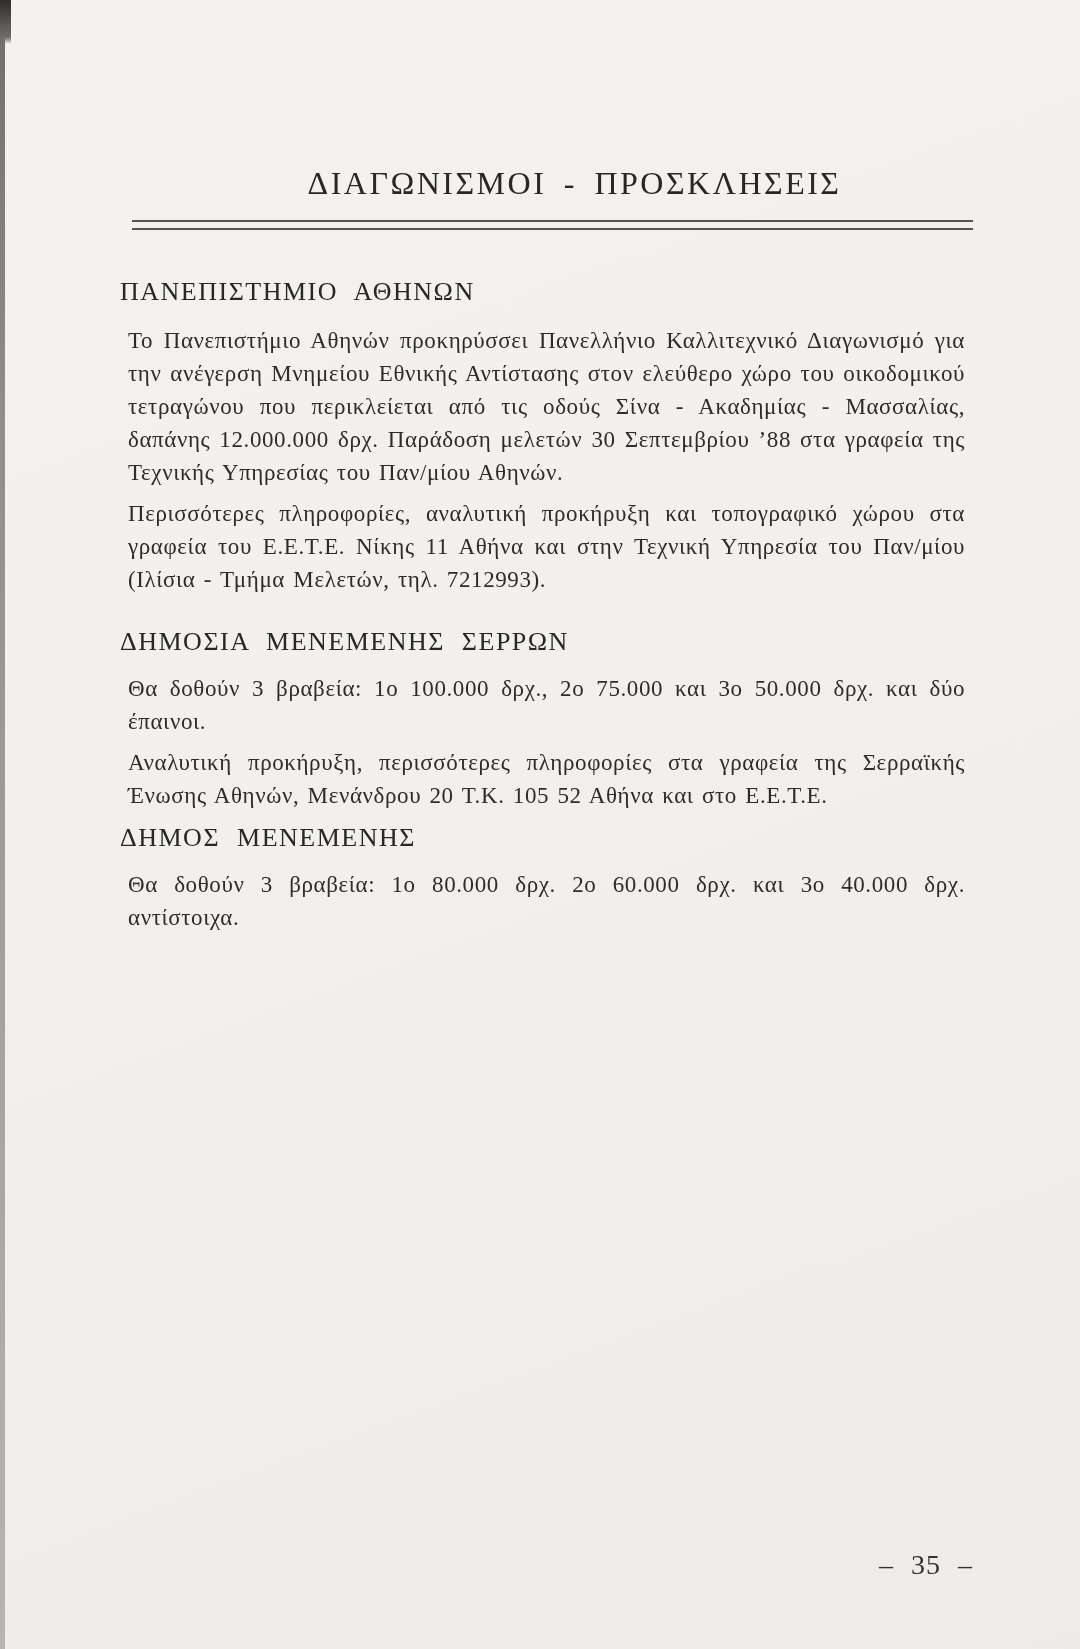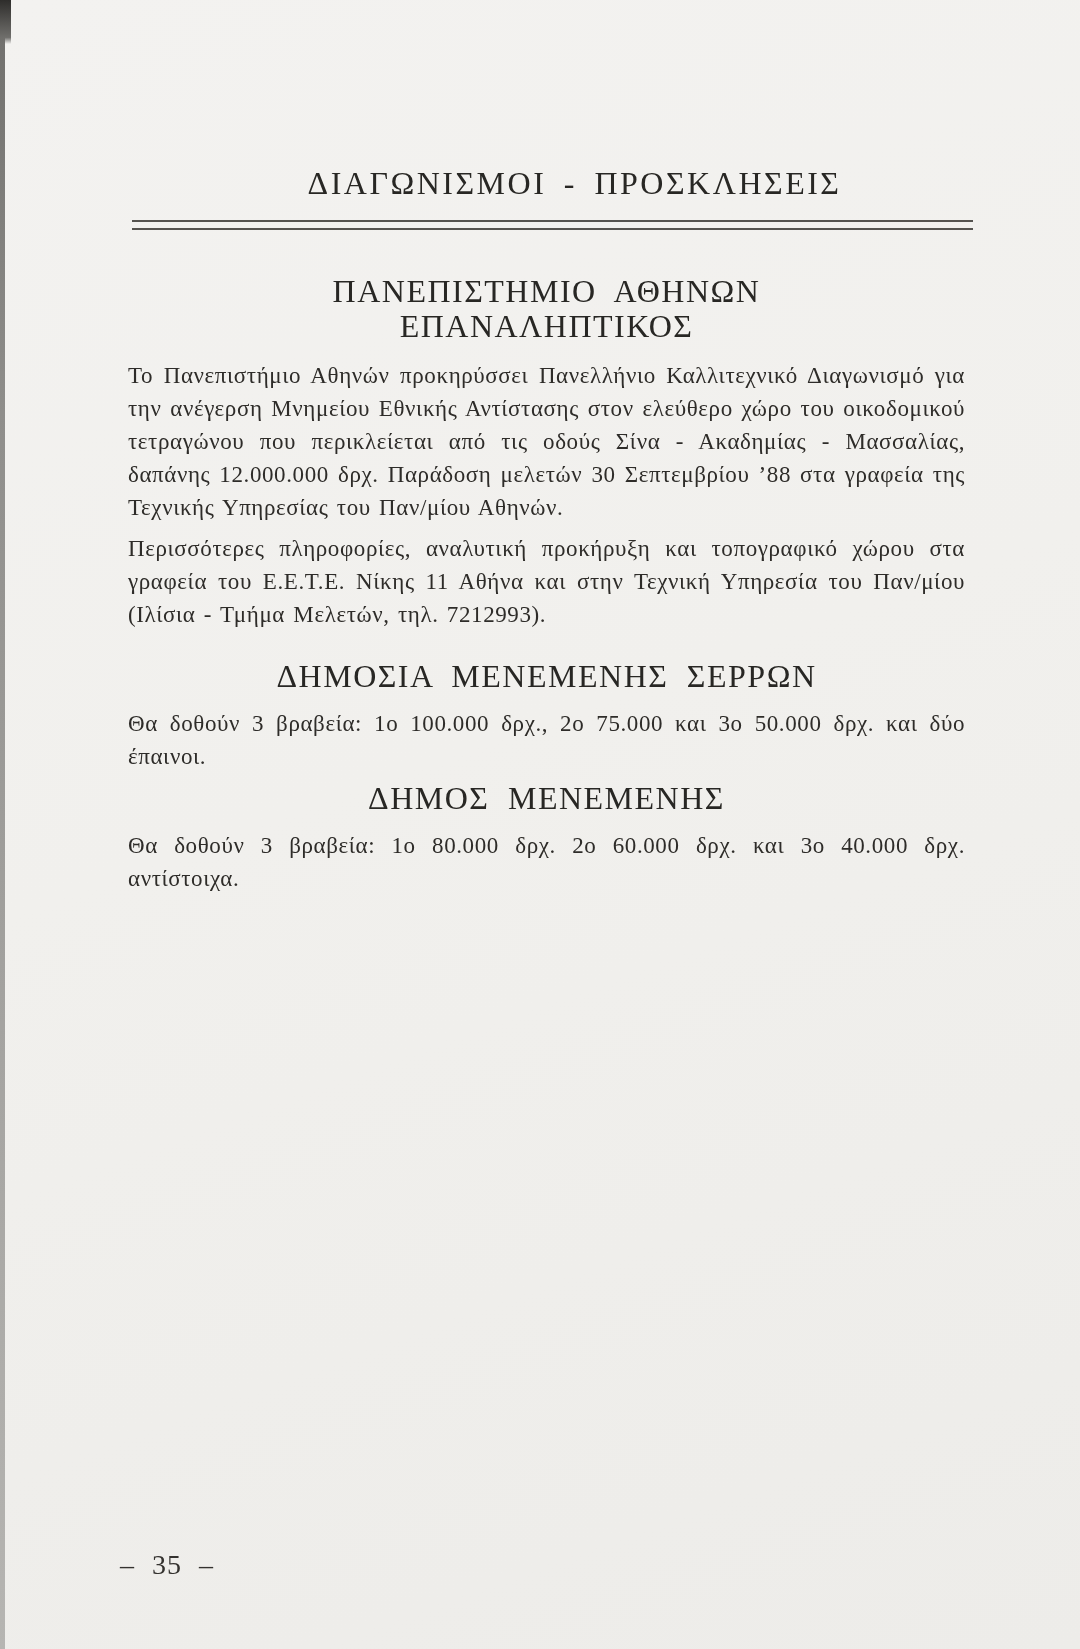--- a/index.html
+++ b/index.html
@@ -50,23 +50,22 @@
     margin: 18px 0 0 12px;
   }
   .double-rule .line {
     height: 2px;
     background: #55534f;
   }
   .double-rule .gap {
     height: 6px;
   }
   .sec-heading {
-    font-size: 32px;
+    font-size: 26px;
     font-weight: normal;
-    text-align: center;
     letter-spacing: 1.5px;
     word-spacing: 9px;
     line-height: 35px;
     margin: 28px 0 13px 0;
     color: #282724;
   }
   .sec-first .sec-heading {
     margin-top: 44px;
     margin-bottom: 15px;
   }
@@ -82,21 +81,21 @@
     line-height: 33px;
     text-align: justify;
     letter-spacing: 0.6px;
     word-spacing: 2px;
     color: #2e2c29;
   }
   .page-number {
     position: absolute;
     left: 120px; top: 1549px;
     width: 853px;
-    text-align: left;
+    text-align: right;
     font-size: 28px;
     letter-spacing: 1px;
     word-spacing: 9px;
     color: #34322f;
   }
 </style>
 </head>
 <body>
 
 <div class="page">
@@ -110,31 +109,31 @@
 
     <div class="double-rule">
       <div class="line"></div>
       <div class="gap"></div>
       <div class="line"></div>
     </div>
 
     <section class="sec-first">
       <h2 class="sec-heading">
         <span class="hl">ΠΑΝΕΠΙΣΤΗΜΙΟ ΑΘΗΝΩΝ</span>
-        <span class="hl">ΕΠΑΝΑΛΗΠΤΙΚΟΣ</span>
       </h2>
       <p class="body-par">Το Πανεπιστήμιο Αθηνών προκηρύσσει Πανελλήνιο Καλλιτεχνικό Διαγωνισμό για την ανέγερση Μνημείου Εθνικής Αντίστασης στον ελεύθερο χώρο του οικοδομικού τετραγώνου που περικλείεται από τις οδούς Σίνα - Ακαδημίας - Μασσαλίας, δαπάνης 12.000.000 δρχ. Παράδοση μελετών 30 Σεπτεμβρίου ’88 στα γραφεία της Τεχνικής Υπηρεσίας του Παν/μίου Αθηνών.</p>
       <p class="body-par">Περισσότερες πληροφορίες, αναλυτική προκήρυξη και τοπογραφικό χώρου στα γραφεία του Ε.Ε.Τ.Ε. Νίκης 11 Αθήνα και στην Τεχνική Υπηρεσία του Παν/μίου (Ιλίσια - Τμήμα Μελετών, τηλ. 7212993).</p>
     </section>
 
     <section class="sec-mid">
       <h2 class="sec-heading">
         <span class="hl">ΔΗΜΟΣΙΑ ΜΕΝΕΜΕΝΗΣ ΣΕΡΡΩΝ</span>
       </h2>
       <p class="body-par">Θα δοθούν 3 βραβεία: 1ο 100.000 δρχ., 2ο 75.000 και 3ο 50.000 δρχ. και δύο έπαινοι.</p>
+      <p class="body-par">Αναλυτική προκήρυξη, περισσότερες πληροφορίες στα γραφεία της Σερραϊκής Ένωσης Αθηνών, Μενάνδρου 20 Τ.Κ. 105 52 Αθήνα και στο Ε.Ε.Τ.Ε.</p>
     </section>
 
     <section class="sec-last">
       <h2 class="sec-heading">
         <span class="hl">ΔΗΜΟΣ ΜΕΝΕΜΕΝΗΣ</span>
       </h2>
       <p class="body-par">Θα δοθούν 3 βραβεία: 1ο 80.000 δρχ. 2ο 60.000 δρχ. και 3ο 40.000 δρχ. αντίστοιχα.</p>
     </section>
 
   </div>

